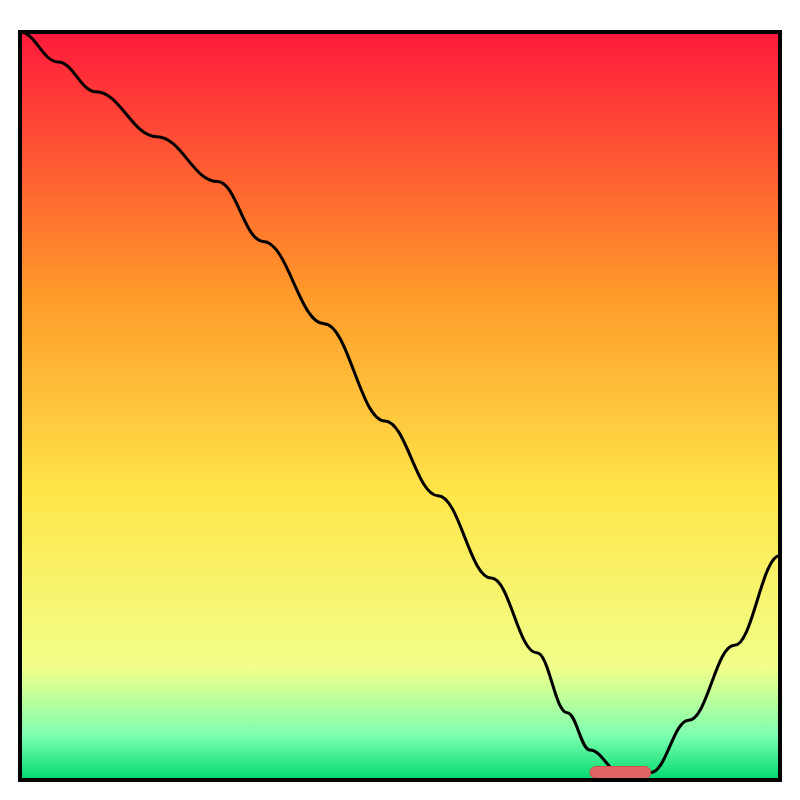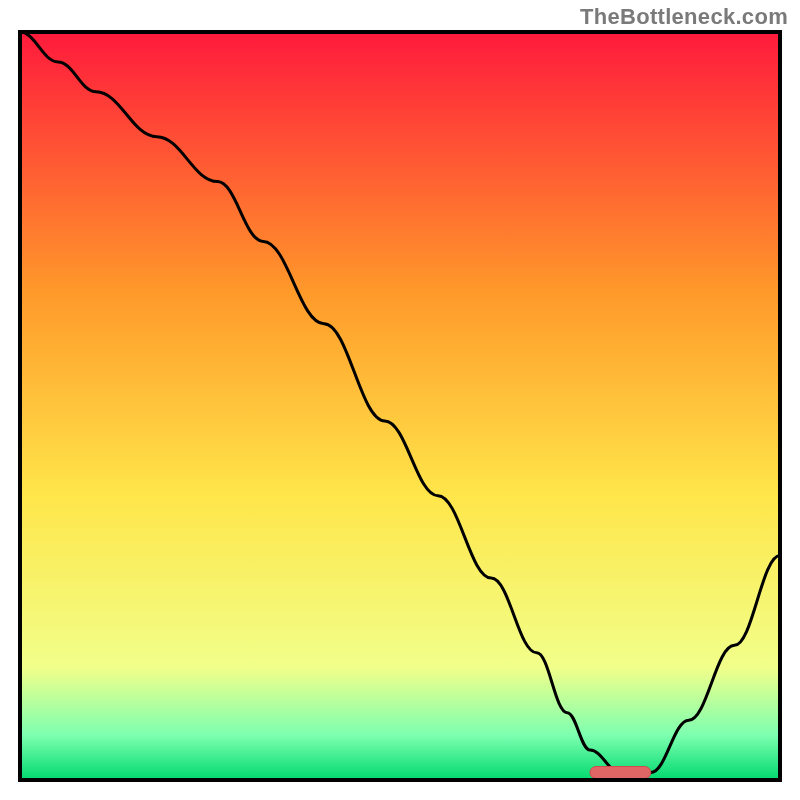--- a/index.html
+++ b/index.html
@@ -30,21 +30,20 @@
     left: 0;
     top: 0;
     width: 800px;
     height: 800px;
   }
 </style>
 </head>
 <body>
 <div class="wrap">
 
-  <div class="watermark">TheBottleneck.com</div>
 
   <svg class="chart" viewBox="0 0 800 800" preserveAspectRatio="none">
     <defs>
       <linearGradient id="bg-grad" x1="0" y1="0" x2="0" y2="1">
         <stop id="g0" offset="0%" stop-color="#ff1a3c"></stop>
         <stop id="g1" offset="35%" stop-color="#ff9a2a"></stop>
         <stop id="g2" offset="62%" stop-color="#ffe64a"></stop>
         <stop id="g3" offset="85%" stop-color="#f1ff8a"></stop>
         <stop id="g4" offset="94%" stop-color="#7dffb0"></stop>
         <stop id="g5" offset="100%" stop-color="#00d96d"></stop>

